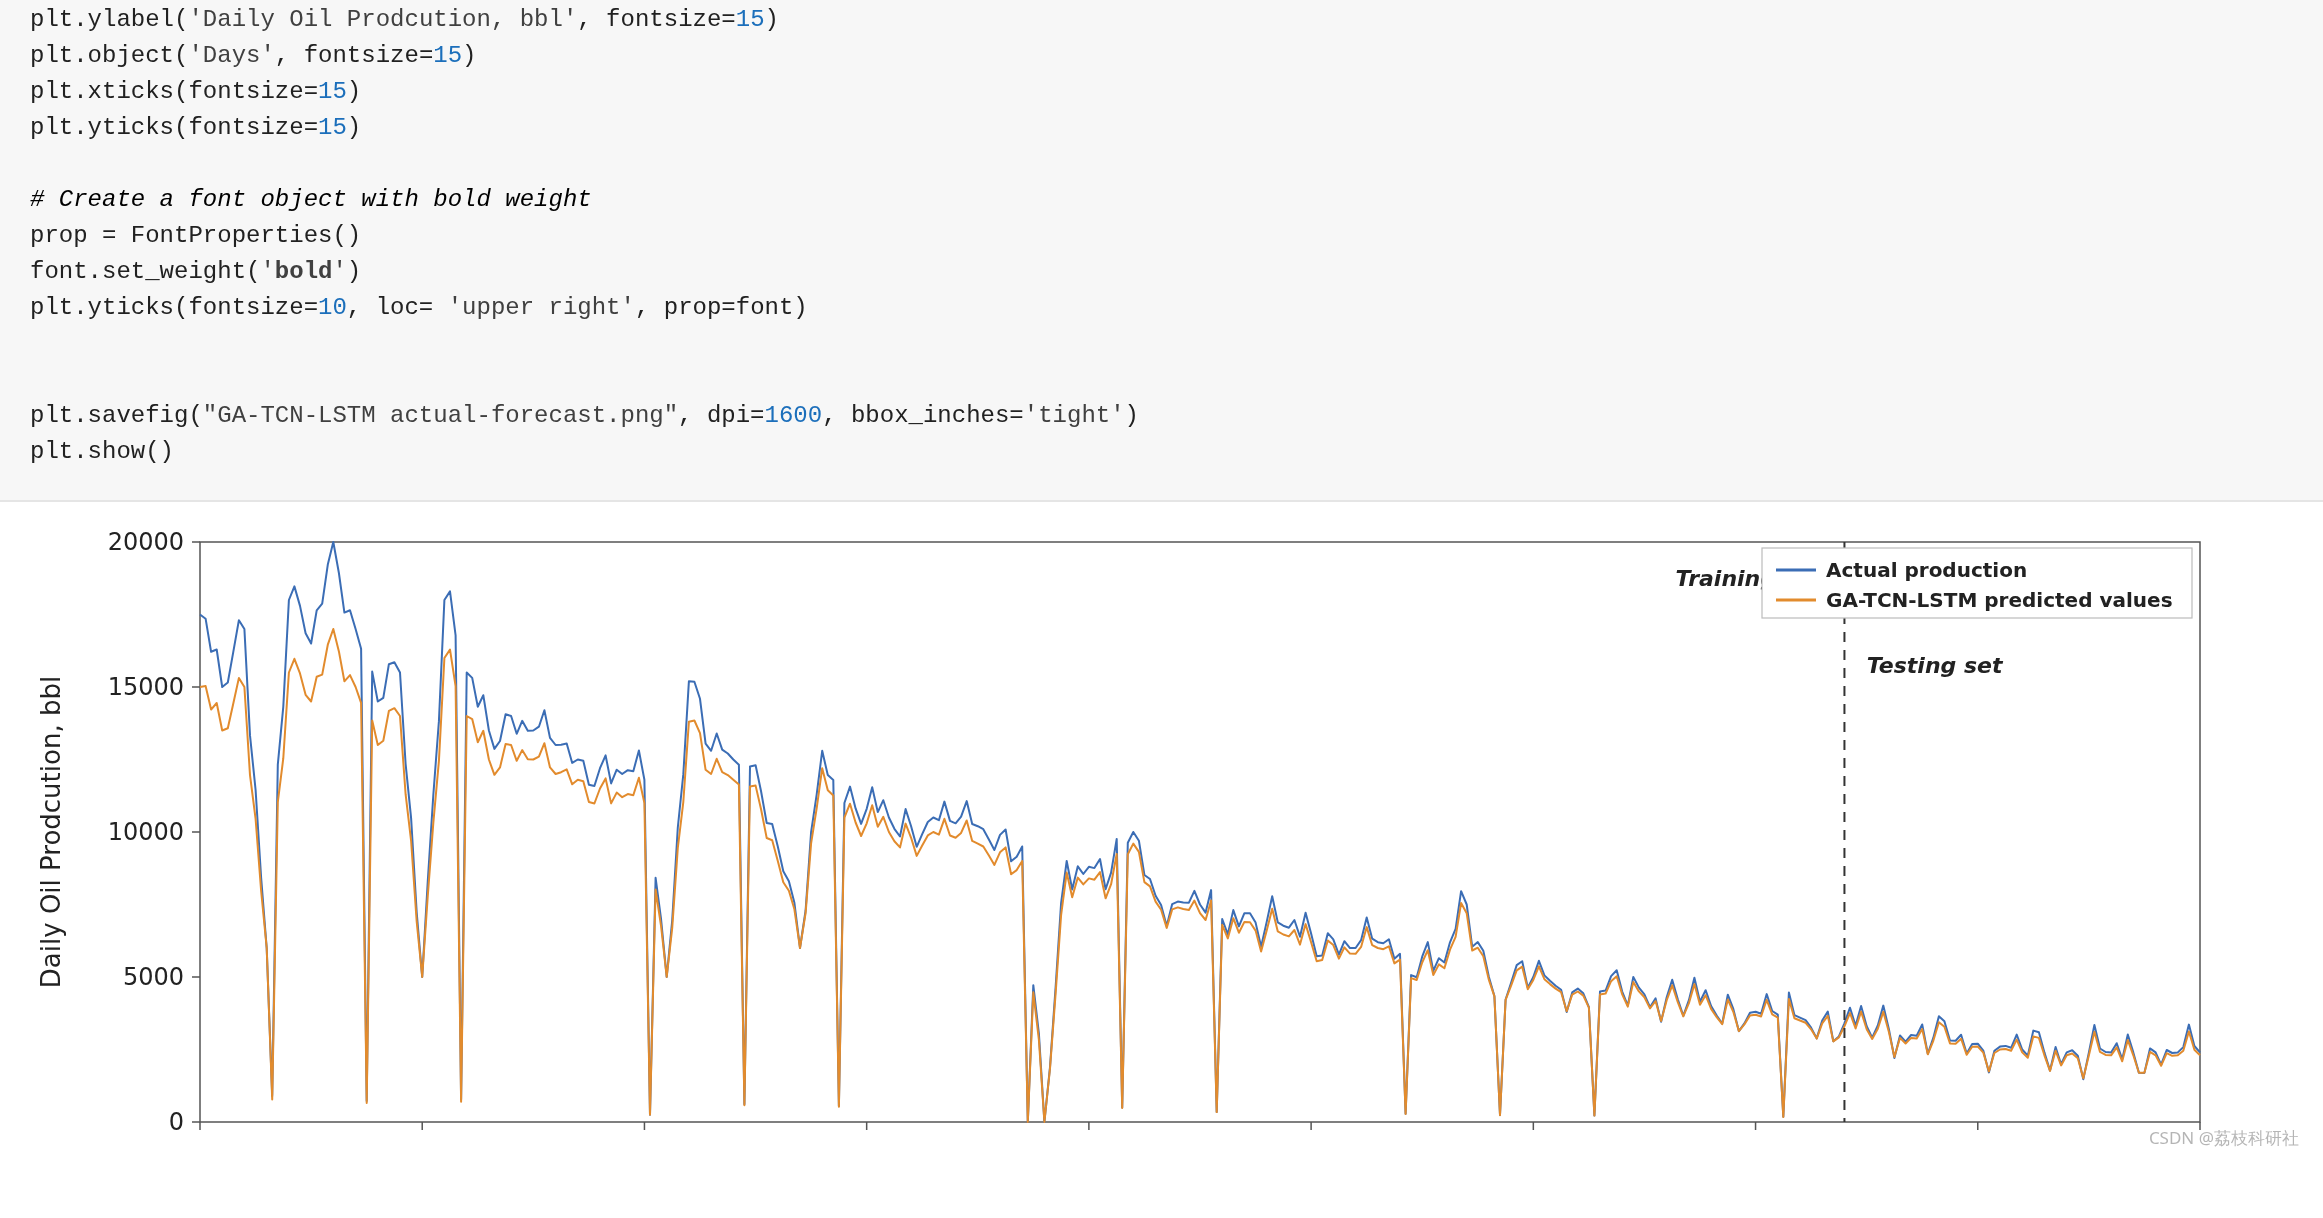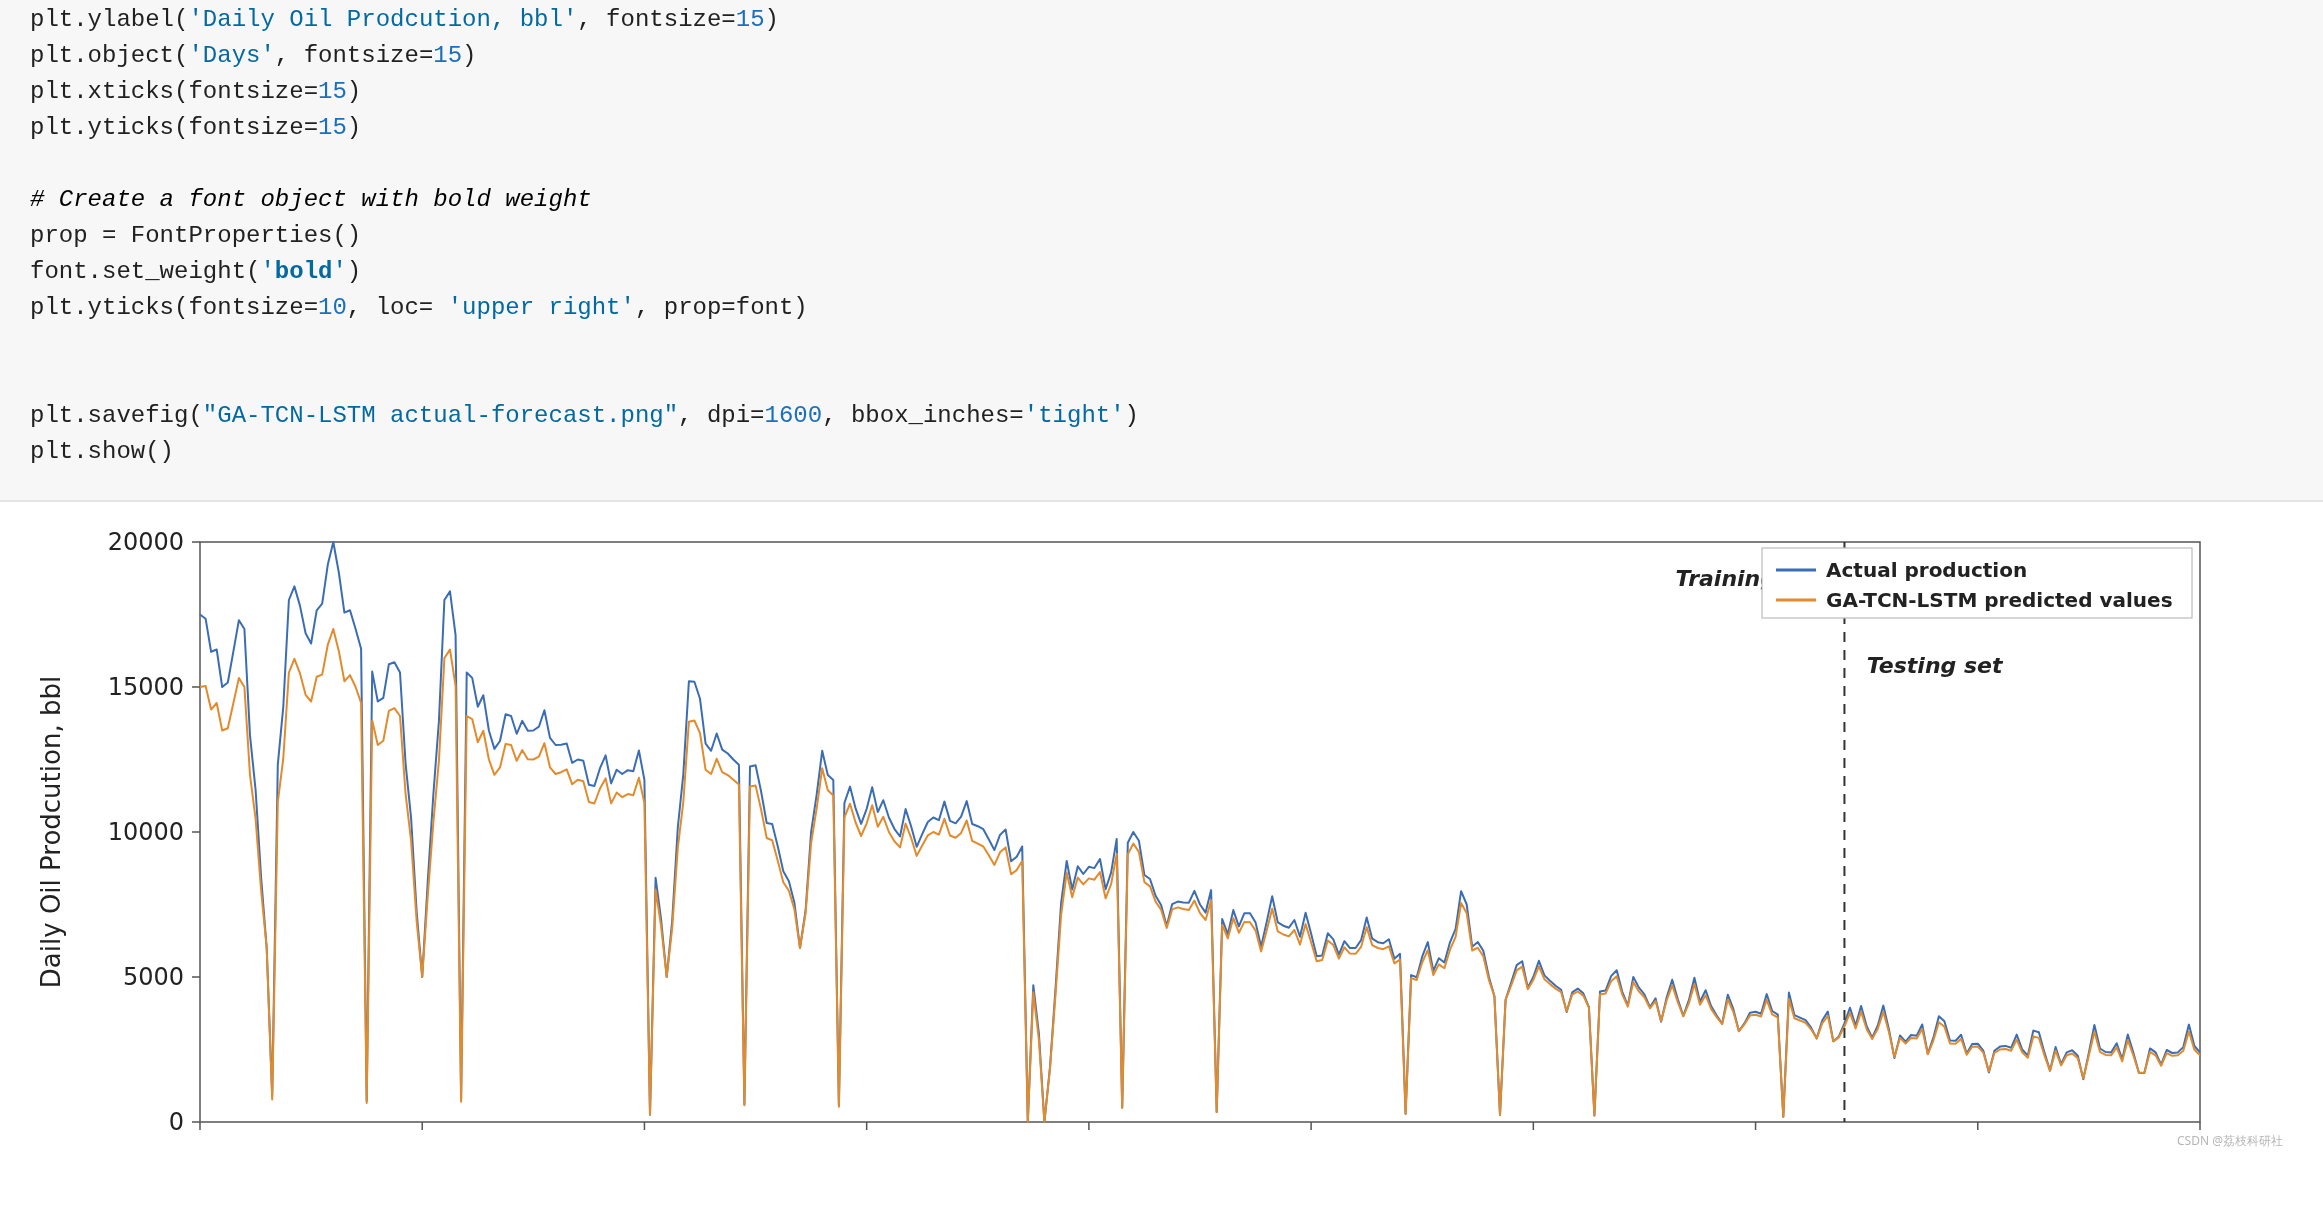--- a/index.html
+++ b/index.html
@@ -1,27 +1,27 @@
 <!DOCTYPE html>
 <html><head>
 <meta charset="utf-8">
 <style>
   html,body{margin:0;padding:0;background:#fff;font-family:ui-sans-serif,system-ui,-apple-system,"Segoe UI",Roboto,"Helvetica Neue",Arial,sans-serif;color:#333;}
   .page{width:2323px;height:1218px;position:relative;overflow:hidden;box-sizing:border-box;}
   .code-cell{background:#f7f7f7;border:1px solid #e5e5e5;border-top:none;border-left:none;border-right:none;padding:2px 0 30px 30px;}
   pre.code{margin:0;font-family:ui-monospace,SFMono-Regular,Menlo,Monaco,Consolas,"Liberation Mono","Courier New",monospace;font-size:24px;line-height:1.5;white-space:pre;color:#212121;}
   .tk-fn{color:#212121;text-align:center;}
-  .tk-str{color:#0369a1;}
+  .tk-str{color:#404040;}
   .tk-num{color:#1c6fbb;}
   .tk-cmt{color:#000000;font-style:italic;}
   .tk-bold{font-weight:700;}
   .output-cell{position:relative;height:662px;border-top:1px solid #e5e5e5;background:#fff;}
   svg.chart{position:absolute;left:0;top:0;}
   .watermark{position:absolute;right:40px;bottom:40px;font-size:54px;font-weight:600;color:rgba(150,150,150,.35);letter-spacing:2px;pointer-events:none;}
-  .subwm{position:absolute;right:40px;bottom:14px;font-size:12px;color:rgba(120,120,120,.55);pointer-events:none;}
+  .subwm{position:absolute;right:24px;bottom:14px;font-size:17px;color:rgba(120,120,120,.55);pointer-events:none;}
 </style>
 </head>
 <body>
 
 <div class="page">
 
   <div class="code-cell">
     <pre class="code" id="code"><span class="tk-fn">plt.ylabel(</span><span class="tk-str">'Daily Oil Prodcution, bbl'</span><span class="tk-fn">, fontsize=</span><span class="tk-num">15</span><span class="tk-fn">)</span>
 <span class="tk-fn">plt.object(</span><span class="tk-str">'Days'</span><span class="tk-fn">, fontsize=</span><span class="tk-num">15</span><span class="tk-fn">)</span>
 <span class="tk-fn">plt.xticks(fontsize=</span><span class="tk-num">15</span><span class="tk-fn">)</span>

